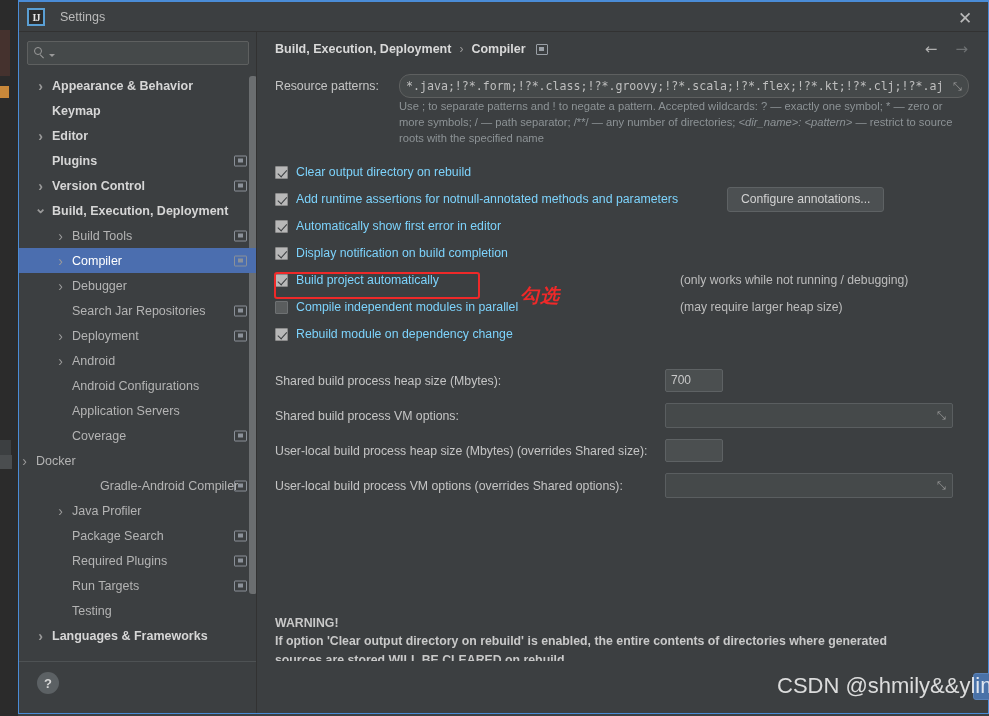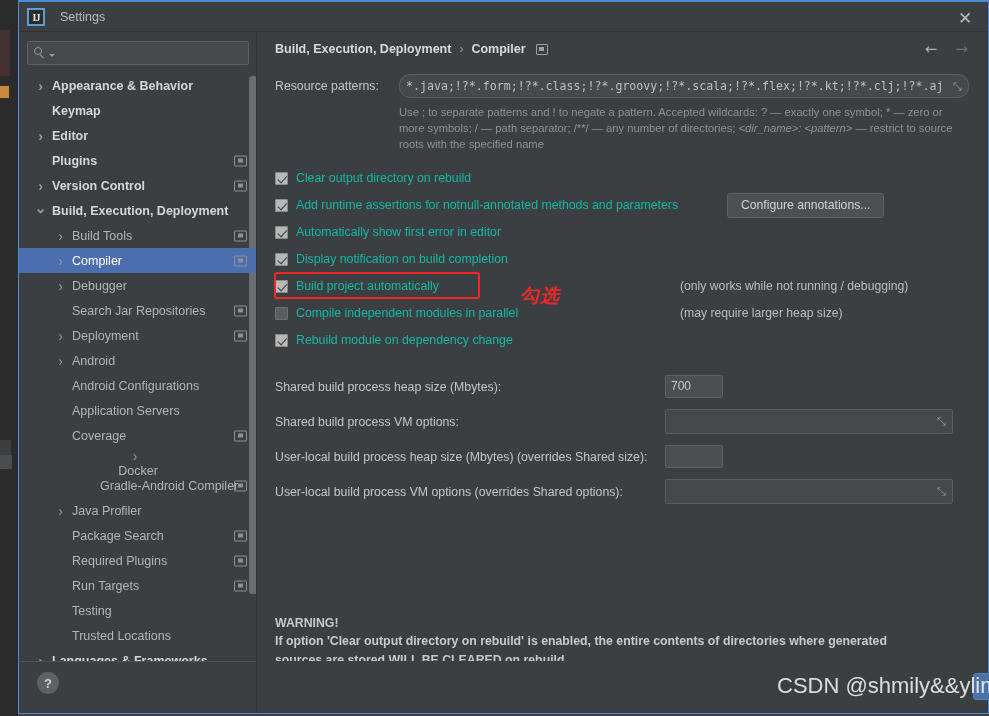--- a/index.html
+++ b/index.html
@@ -177,21 +177,21 @@
     color: #bfbfbf; font-size: 11.6px;
     font-family: "DejaVu Sans Mono", monospace;
     position: relative; overflow: hidden; white-space: nowrap;
   }
   .expand-icon {
     position:absolute; right:5px; top:50%; transform: translateY(-50%);
     width: 11px; height: 11px; color:#9a9a9a; font-size: 11px;
     display:flex;align-items:center;justify-content:center;
   }
   .helptext {
-    margin-top: 6px; margin-left: 124px;
+    margin-top: 0; margin-left: 124px;
     font-size: 11.2px; color: #8d9396; line-height: 1.45;
     max-width: 580px;
   }
   .helptext i { font-style: italic; }
 
   .checks { margin-top: 12px; }
   .chk-row {
     display:flex; align-items:center; height: 27px; position: relative;
   }
   .chk {
@@ -199,21 +199,21 @@
     background: #b8b8b8; border: 1px solid #8b8b8b; border-radius: 1px;
     position: relative;
   }
   .chk.unchecked { background: #5a5d5e; border-color:#6e7173; }
   .chk.checked::after {
     content:""; position:absolute; left: 3.5px; top: 1px;
     width: 4px; height: 7.5px;
     border: solid #3c3f41; border-width: 0 1.8px 1.8px 0;
     transform: rotate(42deg);
   }
-  .chk-label { margin-left: 8px; font-size: 12.3px; color: #14b8a6; }
+  .chk-label { margin-left: 8px; font-size: 12.3px; color: #7dd3fc; }
 
   .cfg-btn {
     position: absolute; left: 452px; top: 1px;
     height: 25px; padding: 0 13px;
     background: #4c5052; border: 1px solid #5e6264; border-radius: 3px;
     display:flex; align-items:center;
     font-size: 12.2px; color: #d2d2d2;
   }
 
   .note {
@@ -367,21 +367,21 @@
             </div>
             <div class="tree-item child" style="padding-left: 36px;">
               <span class="tw-spacer"></span>
               <span class="tw-label">Application Servers</span>
             </div>
             <div class="tree-item child" style="padding-left: 36px;">
               <span class="tw-spacer"></span>
               <span class="tw-label">Coverage</span>
               <span class="badge-icon"></span>
             </div>
-            <div class="tree-item child" style=" flex-direction: column;">
+            <div class="tree-item child" style="">
               <span class="tw-arrow closed"></span>
               <span class="tw-label">Docker</span>
             </div>
             <div class="tree-item child" style="padding-left: 36px; margin-left: 28px;">
               <span class="tw-spacer"></span>
               <span class="tw-label">Gradle-Android Compiler</span>
               <span class="badge-icon"></span>
             </div>
             <div class="tree-item child" style="padding-left: 36px;">
               <span class="tw-arrow closed"></span>
@@ -398,24 +398,20 @@
               <span class="badge-icon"></span>
             </div>
             <div class="tree-item child" style="padding-left: 36px;">
               <span class="tw-spacer"></span>
               <span class="tw-label">Run Targets</span>
               <span class="badge-icon"></span>
             </div>
             <div class="tree-item child" style="padding-left: 36px; align-items: center;">
               <span class="tw-spacer"></span>
               <span class="tw-label">Testing</span>
-            </div>
-            <div class="tree-item child" style="padding-left: 36px;">
-              <span class="tw-spacer"></span>
-              <span class="tw-label">Trusted Locations</span>
             </div>
             <div class="tree-item top" style="padding-left: 16px;">
               <span class="tw-arrow closed"></span>
               <span class="tw-label">Languages &amp; Frameworks</span>
             </div>
           </div>
         <div class="sidebar-bottom">
           <div class="help-btn">?</div>
         </div>
         <div class="sidebar-divider"></div>

